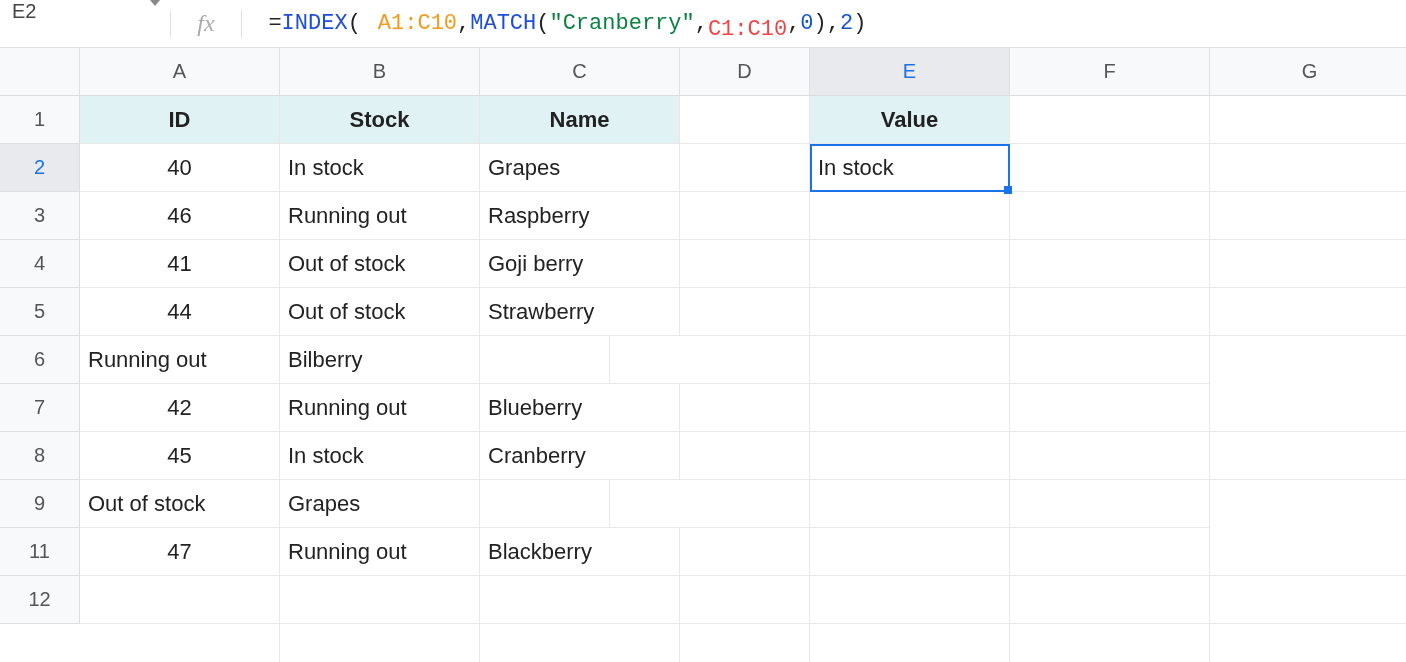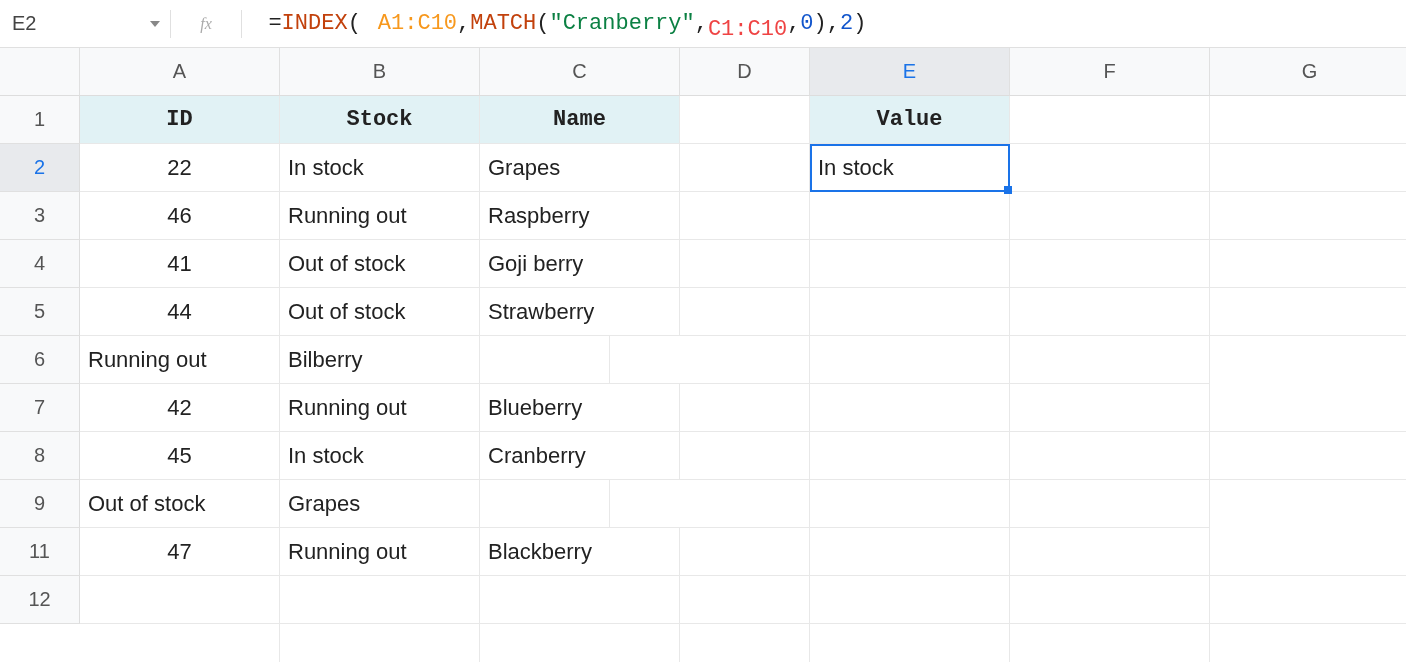--- a/index.html
+++ b/index.html
@@ -13,21 +13,20 @@
     .formula-bar {
       display: flex;
       align-items: center;
       height: 48px;
       border-bottom: 1px solid #e0e0e0;
       background: #fff;
     }
     .cell-ref-box {
       width: 170px;
       display: flex;
-      align-items: center;
       padding-left: 12px;
       font-size: 20px;
       color: #444;
       height: 100%;
     }
     .cell-ref-text {
       flex: 1;
     }
     .dropdown-arrow {
       width: 0;
@@ -40,32 +39,32 @@
     .divider {
       width: 1px;
       height: 28px;
       background: #e0e0e0;
     }
     .fx-symbol {
       width: 70px;
       text-align: center;
       font-family: 'Times New Roman', serif;
       font-style: italic;
-      font-size: 16px;
+      font-size: 24px;
       color: #aaa;
     }
     .formula-input {
       flex: 1;
       font-family: 'Consolas', 'Courier New', monospace;
       font-size: 22px;
       color: #222;
       display: flex;
       align-items: center;
     }
-    .fn-name { color: #c2410c; }
+    .fn-name { color: #1d4ed8; }
     .paren { color: #222; }
     .range1 { color: #F7981D; margin-left: 17px; }
     .range2 { color: #ef4444; margin-top: 11px; }
     .string { color: #0B8043; }
     .num { color: #1155CC; }
     .comma { color: #222; }
 
     .grid-area {
       display: flex;
       height: calc(100% - 48px);
@@ -129,21 +128,20 @@
       font-size: 22px;
       color: #222;
       background: #fff;
       overflow: hidden;
       white-space: nowrap;
     }
     .cell.hdr {
       background: #e1f2f5;
       font-weight: bold;
       justify-content: center;
-      font-family: Liberation Mono, monospace;
     }
     .col-A { width: 200px; }
     .col-B { width: 200px; }
     .col-C { width: 200px; }
     .col-D { width: 130px; }
     .col-E { width: 200px; }
     .col-F { width: 200px; }
     .col-G { width: 200px; }
     .center { justify-content: center; }
     .selection-overlay {
@@ -219,21 +217,21 @@
         <div class="row">
           <div class="cell hdr col-A">ID</div>
           <div class="cell hdr col-B">Stock</div>
           <div class="cell hdr col-C">Name</div>
           <div class="cell col-D"></div>
           <div class="cell hdr col-E">Value</div>
           <div class="cell col-F"></div>
           <div class="cell col-G"></div>
         </div>
         <div class="row">
-          <div class="cell col-A center">22</div>
+          <div class="cell col-A center">40</div>
           <div class="cell col-B">In stock</div>
           <div class="cell col-C">Grapes</div>
           <div class="cell col-D"></div>
           <div class="cell col-E">In stock</div>
           <div class="cell col-F"></div>
           <div class="cell col-G"></div>
         </div>
         <div class="row">
           <div class="cell col-A center">46</div>
           <div class="cell col-B">Running out</div>

